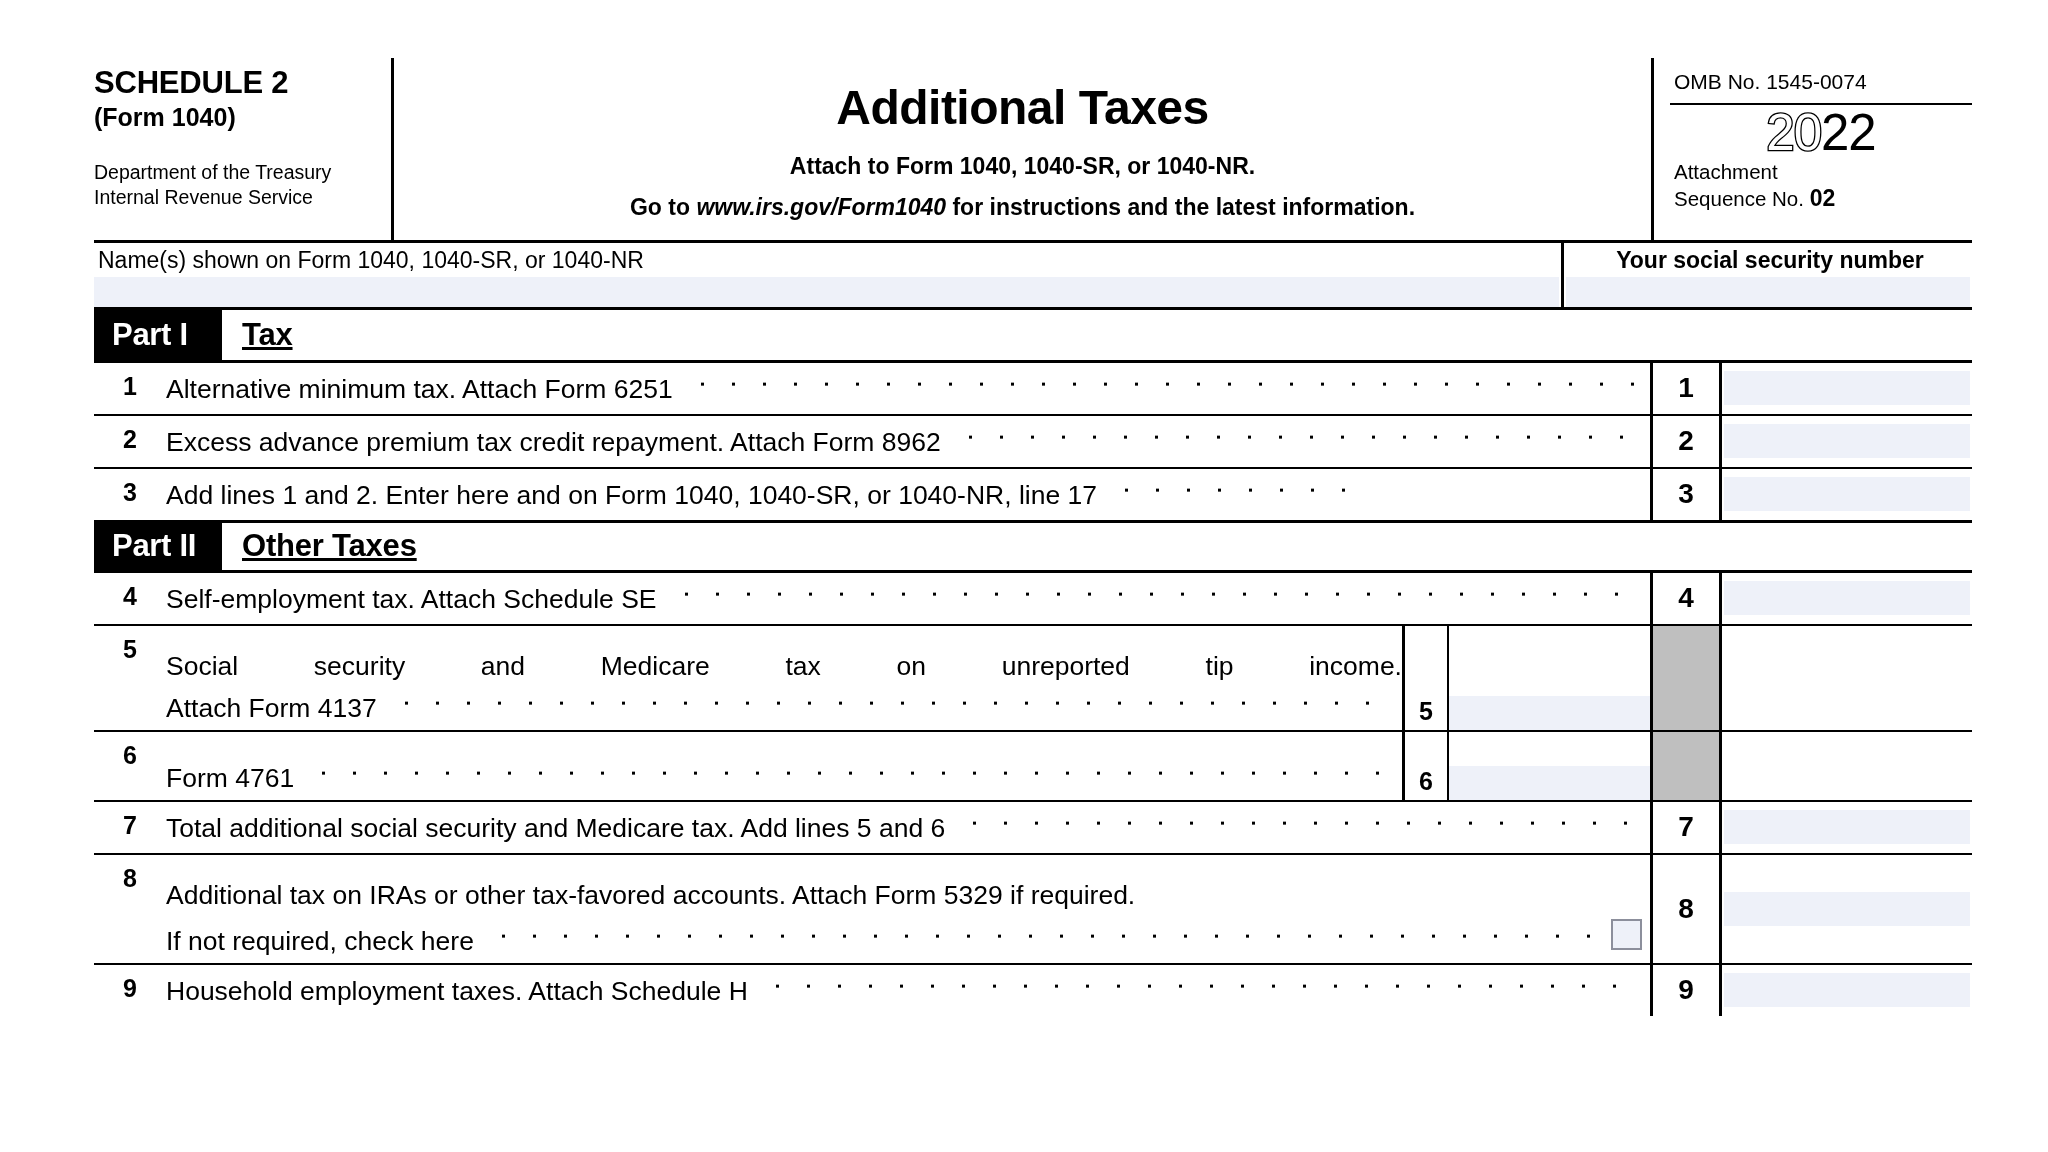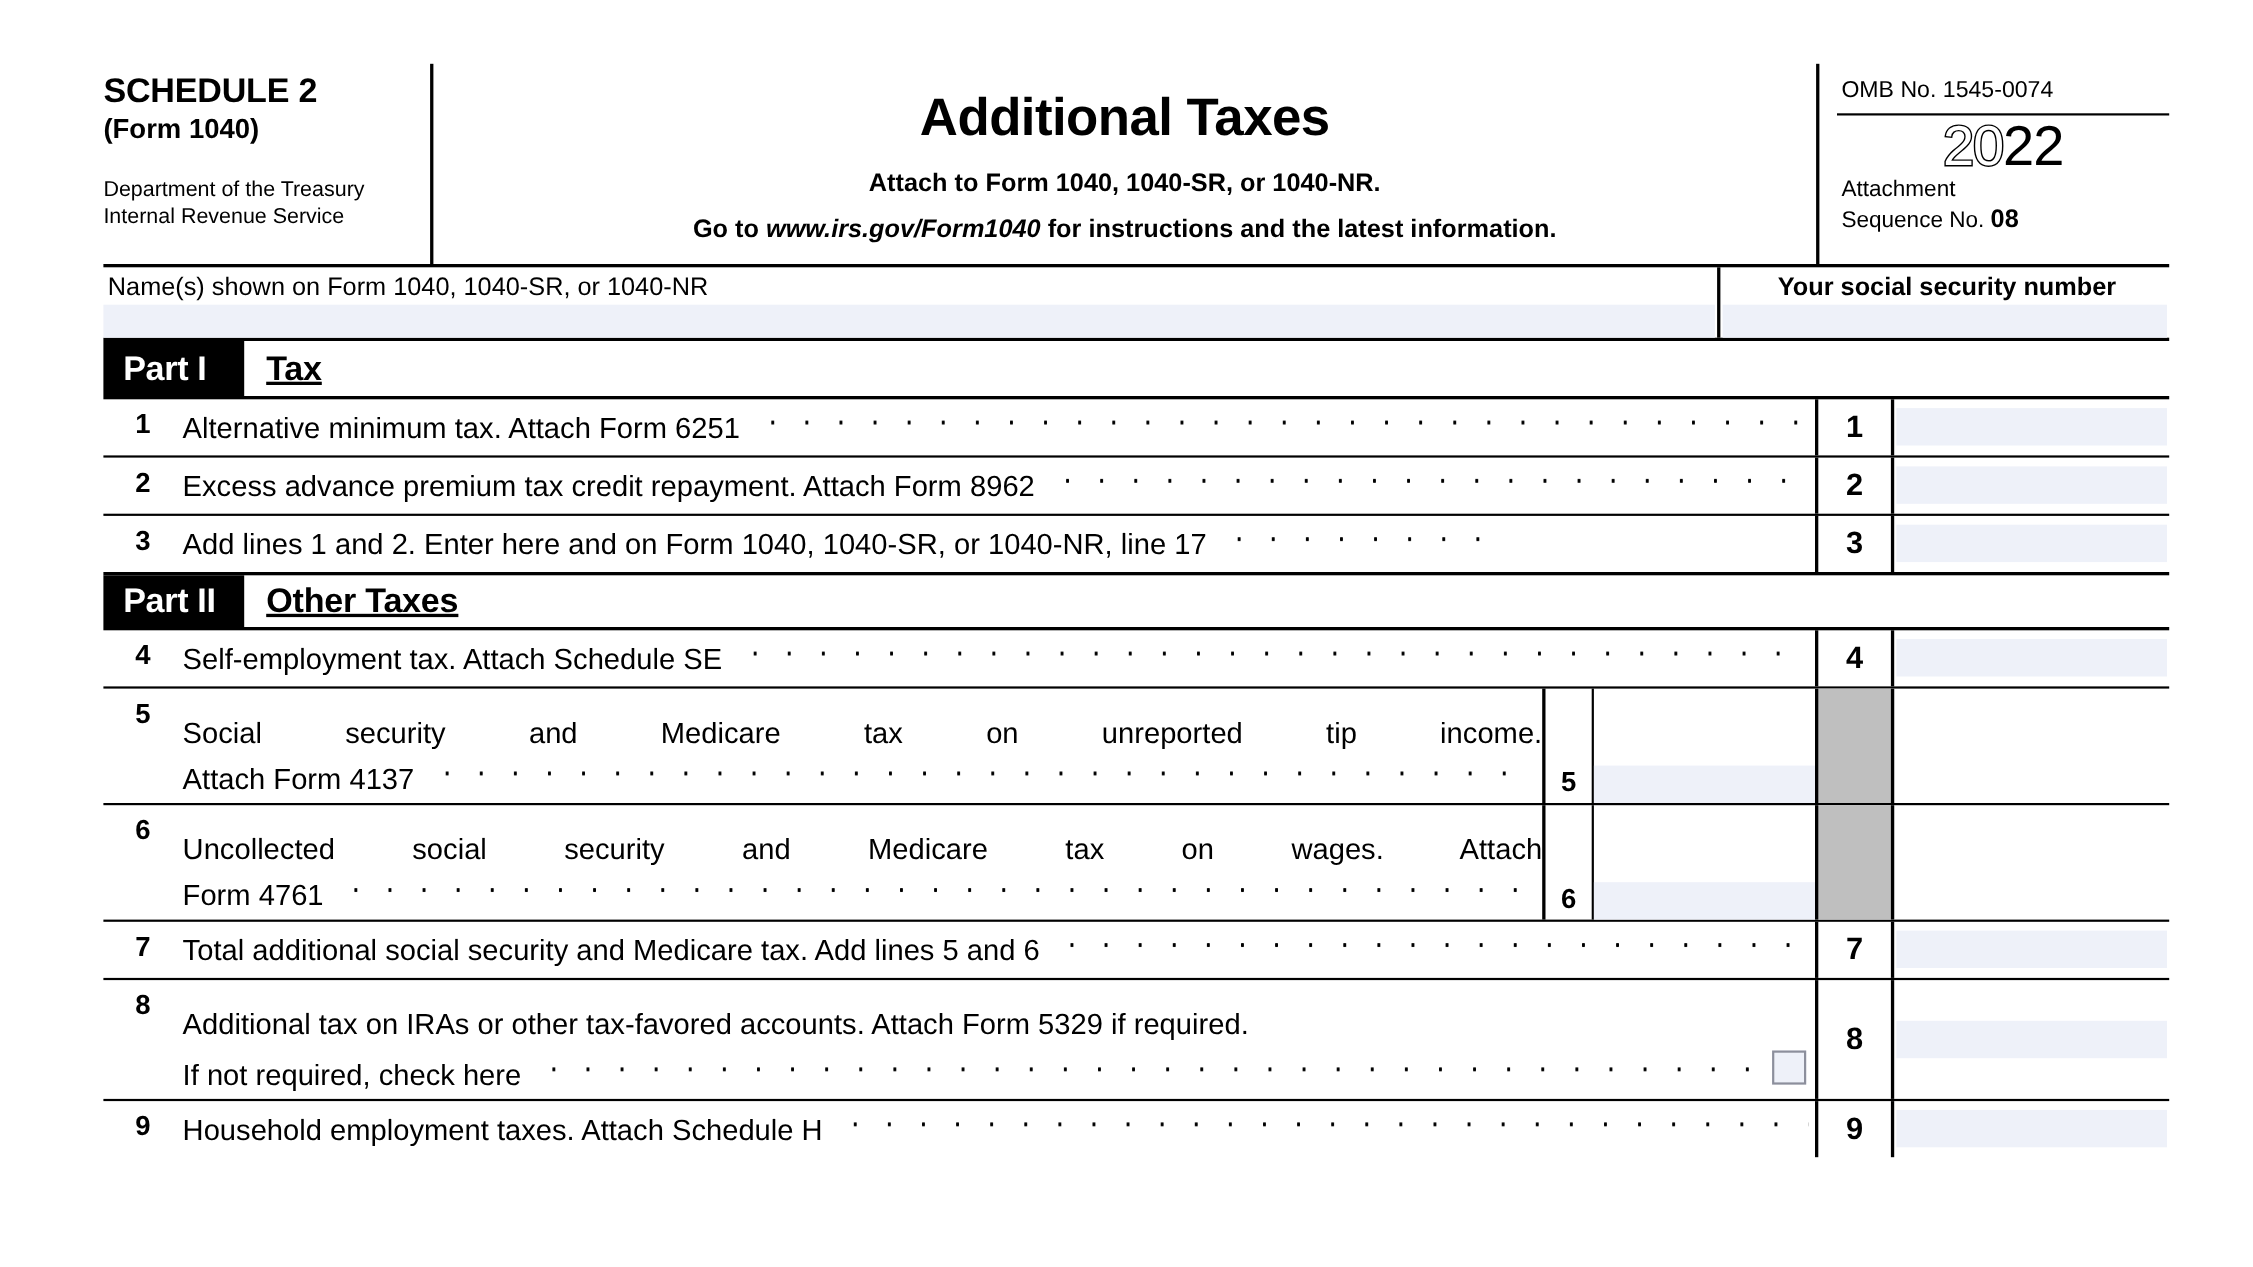--- a/index.html
+++ b/index.html
@@ -333,21 +333,21 @@
       </div>
 
       <div class="hdr-right">
         <div class="omb">OMB No. 1545-0074</div>
         <div class="year-wrap">
           <span class="year"><span class="hollow">20</span><span class="solid">22</span></span>
         </div>
         <div class="attach-seq">
           <div>Attachment</div>
           <div><span>Sequence No.</span>
-            <span class="seqno">08</span></div>
+            <span class="seqno">02</span></div>
         </div>
       </div>
 
     </div>
 
     <div class="namerow">
       <div class="name-cell">
         <div class="field-label">Name(s) shown on Form 1040, 1040-SR, or 1040-NR</div>
         <div class="fill"></div>
       </div>
@@ -446,21 +446,20 @@
         </div>
         <div class="lineno-col gray blank"></div>
         <div class="amt-col empty">
           <div class="amt-fill"></div>
         </div>
       </div>
 
       <div class="row">
         <div class="num-col">6</div>
         <div class="desc-col two-line">
-          <div class="desc-line justify">Uncollected social security and Medicare tax on wages. Attach</div>
           <div class="desc-line ln2">
             <span>Form 4761</span>
             <span class="leader"></span>
           </div>
         </div>
         <div class="sub-col">
           <div class="sub-num">6</div>
           <div class="sub-fill-wrap">
             <div class="sub-fill"></div>
           </div>

